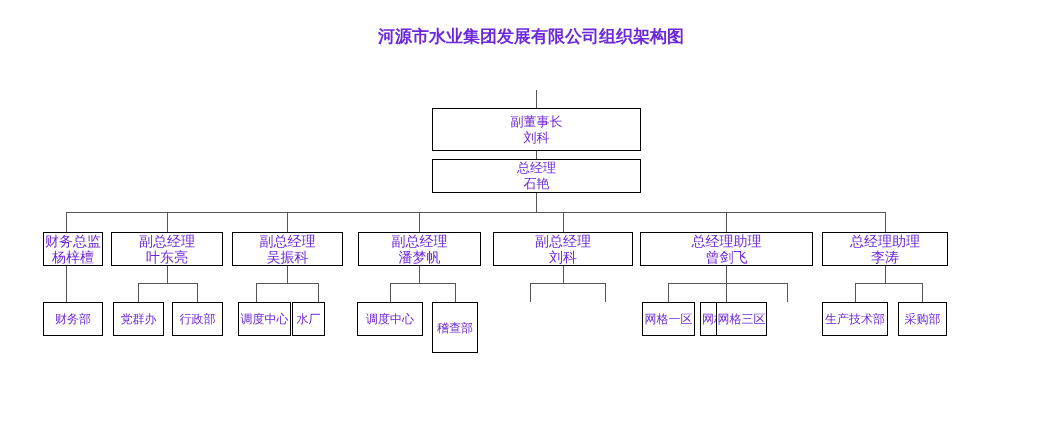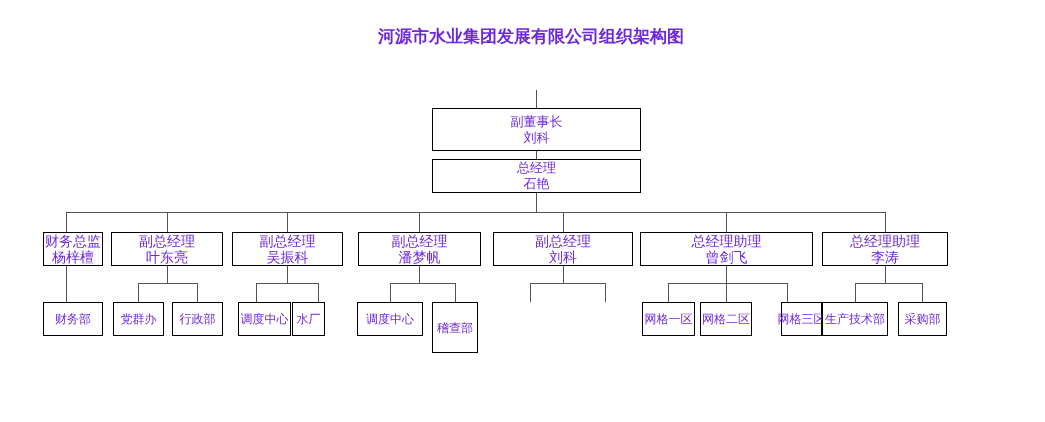--- a/index.html
+++ b/index.html
@@ -182,21 +182,21 @@
 
 
   <div class="node dept" style="left:642px;top:302px;width:53px;height:34px">
     <span>网格一区</span>
   </div>
 
   <div class="node dept" style="left:700px;top:302px;width:52px;height:34px">
     <span>网格二区</span>
   </div>
 
-  <div class="node dept" style="left:781px;top:302px;width:41px;height:34px">
+  <div class="node dept" style="left:716px;top:302px;width:51px;height:34px">
     <span>网格三区</span>
   </div>
 
   <div class="node dept" style="left:822px;top:302px;width:66px;height:34px">
     <span>生产技术部</span>
   </div>
 
   <div class="node dept" style="left:898px;top:302px;width:49px;height:34px">
     <span>采购部</span>
   </div>

